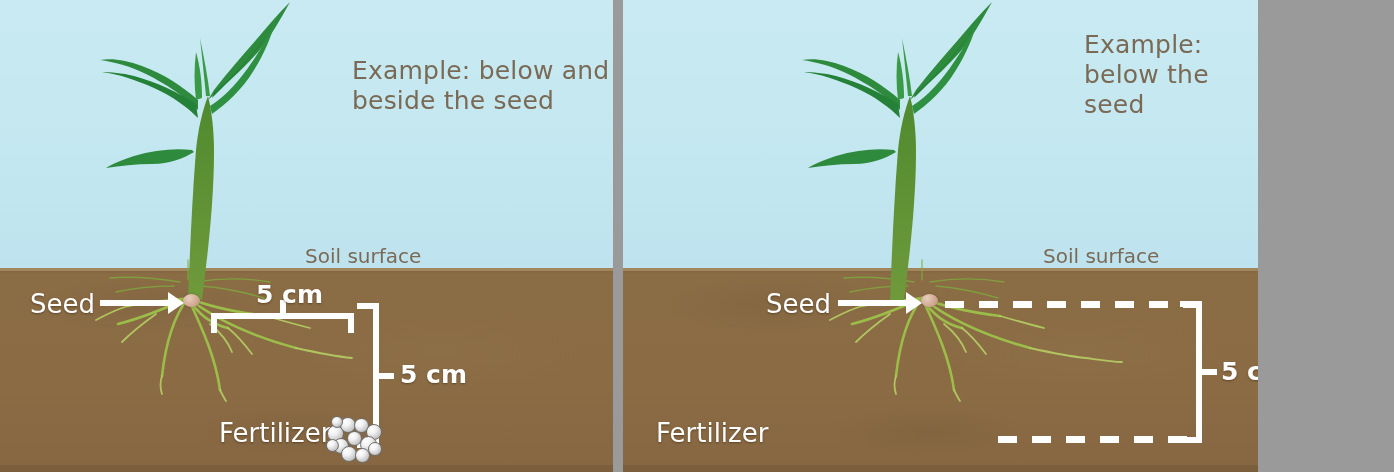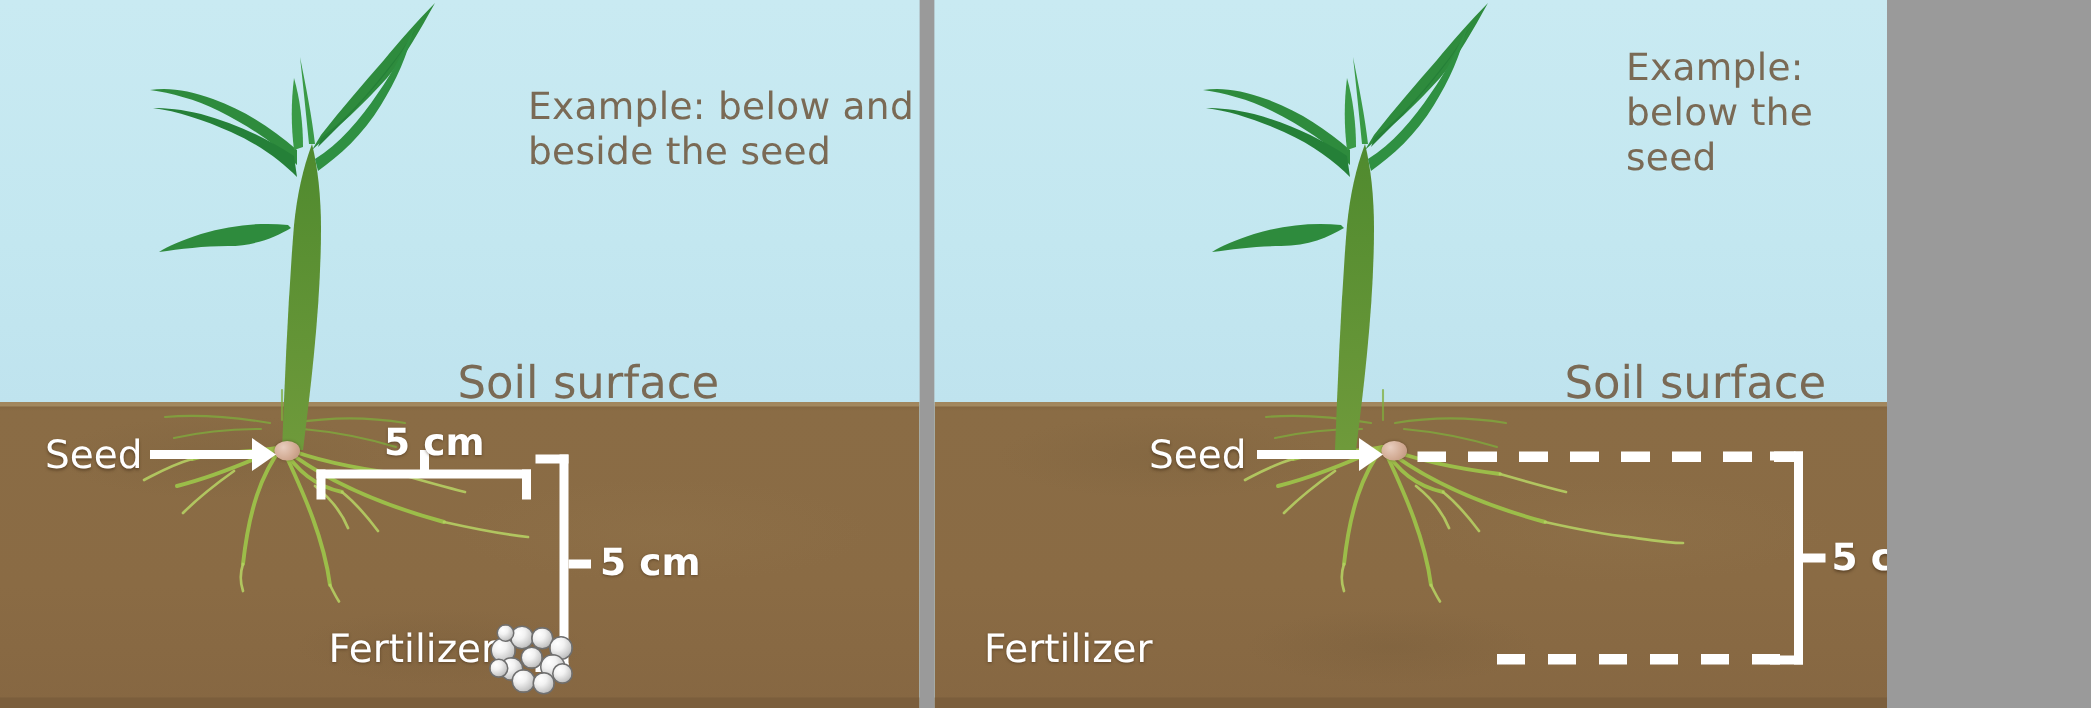--- a/index.html
+++ b/index.html
@@ -60,21 +60,21 @@
     line-height:30px;
     letter-spacing:.2px;
     white-space:pre-line;
     text-align:left;
   }
   #title-left { left:352px; top:27px;margin-top:29px; }
 
   .soil-surface-label{
     position:absolute;
     color:#7a6a55;
-    font-size:30px;
+    font-size:20px;
     line-height:26px;
     white-space:nowrap;
   }
   #soil-label-left { left:305px; top:243px; }
 
   
   .plant{ position:absolute; bottom:0; width:260px; height:400px; pointer-events:none; }
   #plant-left { left:78px;  top:0px;  height:330px; }
   .plant svg{ width:100%; height:100%; overflow:visible; }
 

